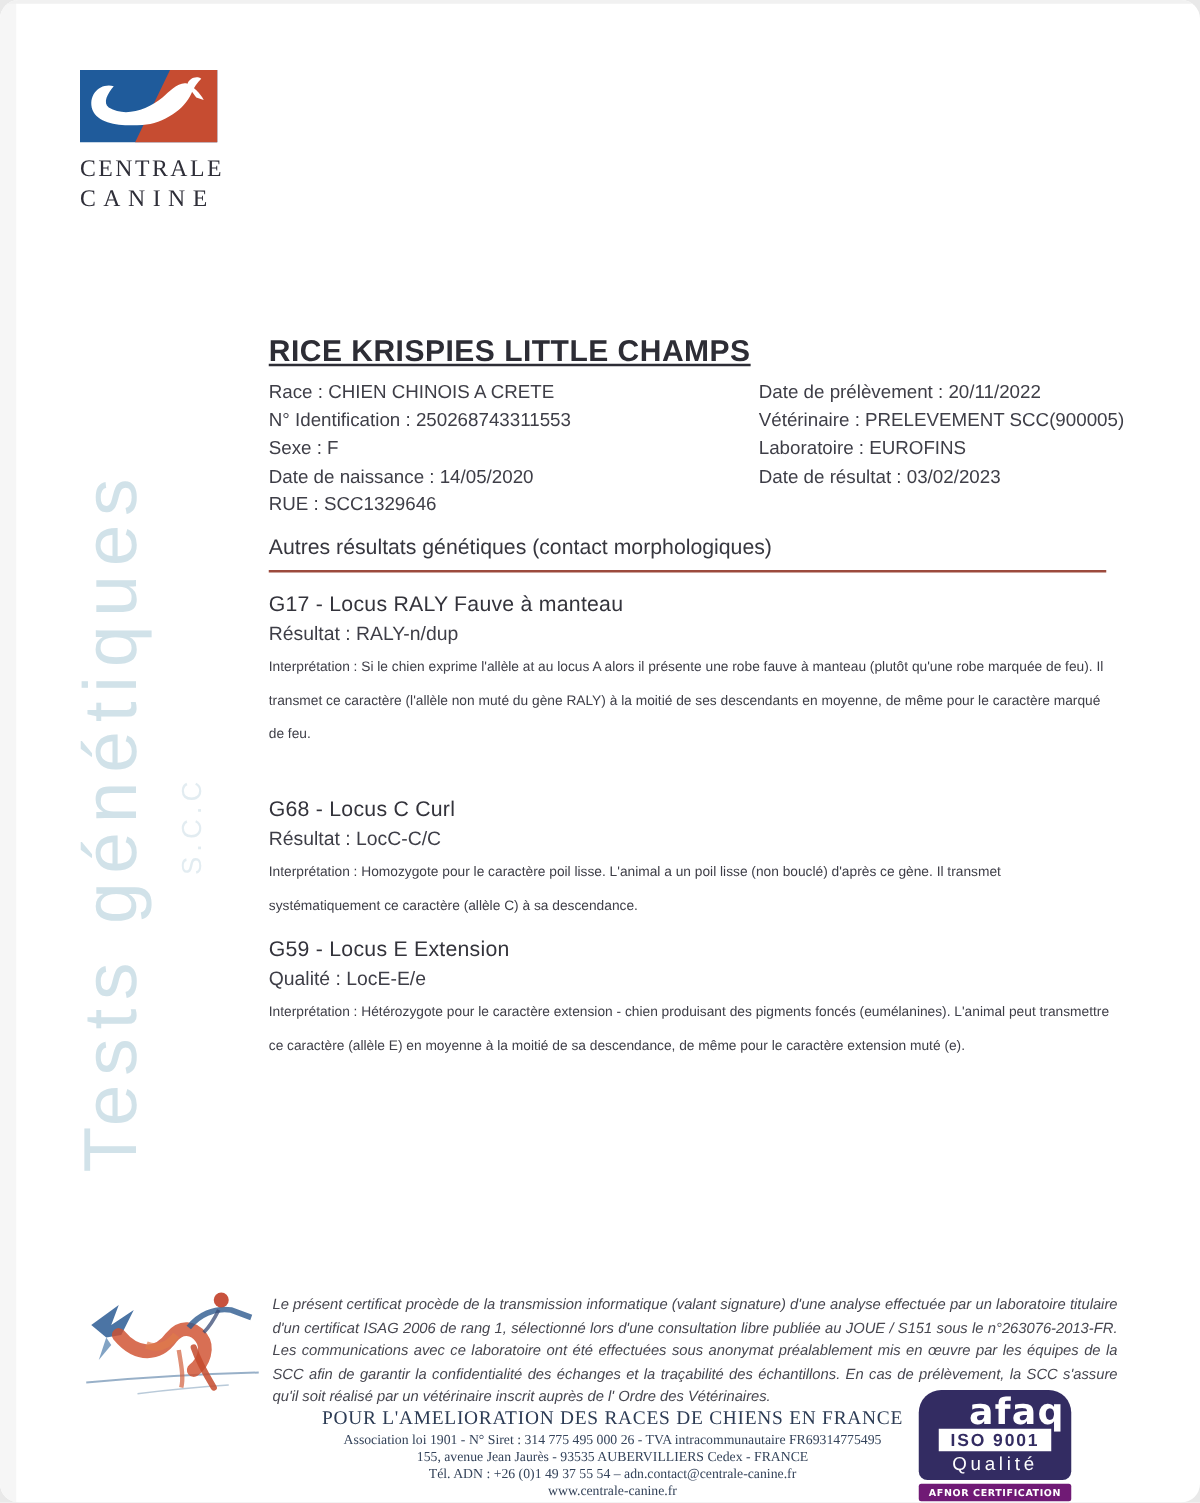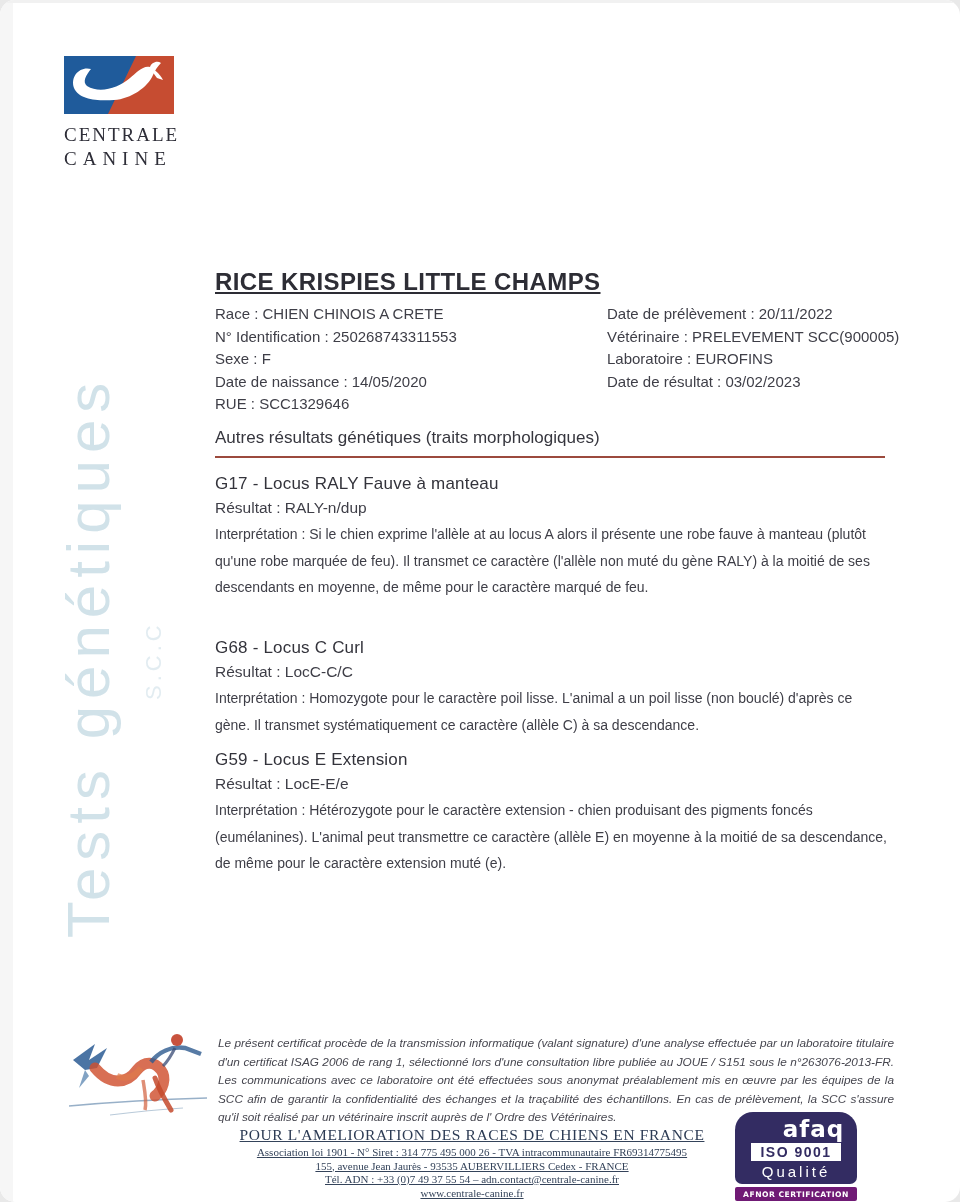--- a/index.html
+++ b/index.html
@@ -37,39 +37,39 @@
   .info-left{left:215px;top:303px;}
   .info-right{left:607px;top:303px;}
 
   
   .section-header{position:absolute;left:215px;top:428px;width:670px;
     font-size:17px;color:#36363e;padding-bottom:8px;border-bottom:2px solid #9c4a3d;}
 
   .gene{position:absolute;left:215px;width:674px;}
   .gene-heading{font-size:17px;font-weight:500;color:#33333b;letter-spacing:.2px;margin:0 0 5px 0;}
   .gene-result{font-size:15.5px;margin:0 0 4px 0;}
-  .gene-interp{font-size:14px;line-height:26.5px;margin:0;text-align:left;}
+  .gene-interp{font-size:11px;line-height:26.5px;margin:0;text-align:left;}
   .gene-g17{top:474px;}
   .gene-g68{top:638px;}
   .gene-g59{top:750px;}
 
   
   .dog-art{position:absolute;left:55px;top:1018px;width:165px;height:115px;}
   .legal{position:absolute;left:218px;top:1034px;width:676px;
     font-size:11.8px;font-style:italic;line-height:1.57;text-align:justify;color:#46464f;}
 
-  .footer-block{position:absolute;left:192px;top:1126px;width:560px;text-align:center;
-    font-family:"Liberation Serif","DejaVu Serif",serif;color:#34435a;text-decoration:underline;}
+  .footer-block{position:absolute;left:210px;top:1126px;width:560px;text-align:center;
+    font-family:"Liberation Serif","DejaVu Serif",serif;color:#34435a;}
   .footer-line1{font-size:15.5px;letter-spacing:.6px;color:#2c3b54;margin-bottom:2px;}
   .footer-small{font-size:11px;line-height:13.5px;}
 
   .afaq{position:absolute;left:735px;top:1112px;width:122px;}
   .afaq-main{width:122px;height:72px;background:#332c62;border-radius:18px 18px 7px 7px;
     display:flex;flex-direction:column;align-items:center;justify-content:center;gap:1px;}
-  .afaq-brand{color:#ffffff;font-weight:700;font-size:23px;line-height:26px;letter-spacing:1px;
+  .afaq-brand{color:#ffffff;font-weight:700;font-size:29px;line-height:26px;letter-spacing:1px;
     font-family:"DejaVu Sans",sans-serif;margin-left:35px;}
   .afaq-iso{background:#ffffff;color:#332c62;font-weight:700;font-size:14px;
     padding:0 9px;letter-spacing:1.5px;line-height:18px;}
   .afaq-quality{color:#ffffff;font-size:15px;letter-spacing:3px;margin-top:1px;}
   .afaq-bar{margin-top:3px;background:#701a75;color:#ffffff;font-size:7.6px;font-weight:700;
     text-align:center;padding:3px 0 2px 0;letter-spacing:.5px;border-radius:2px;
     font-family:"DejaVu Sans",sans-serif;}
 </style>
 </head>
 <body>
@@ -102,37 +102,37 @@
     <div>RUE : SCC1329646</div>
   </div>
 
   <div class="info-col info-right">
     <div>Date de prélèvement : 20/11/2022</div>
     <div>Vétérinaire : PRELEVEMENT SCC(900005)</div>
     <div>Laboratoire : EUROFINS</div>
     <div>Date de résultat : 03/02/2023</div>
   </div>
 
-  <div class="section-header">Autres résultats génétiques (traits morphologiques)</div>
+  <div class="section-header">Autres résultats génétiques (contact morphologiques)</div>
 
   <div class="gene gene-g17">
     <div class="gene-heading">G17 - Locus RALY Fauve à manteau</div>
     <div class="gene-result">Résultat : RALY-n/dup</div>
     <p class="gene-interp">Interprétation : Si le chien exprime l'allèle at au locus A alors il présente une robe fauve à manteau (plutôt qu'une robe marquée de feu). Il transmet ce caractère (l'allèle non muté du gène RALY) à la moitié de ses descendants en moyenne, de même pour le caractère marqué de feu.</p>
   </div>
 
   <div class="gene gene-g68">
     <div class="gene-heading">G68 - Locus C Curl</div>
     <div class="gene-result">Résultat : LocC-C/C</div>
     <p class="gene-interp">Interprétation : Homozygote pour le caractère poil lisse. L'animal a un poil lisse (non bouclé) d'après ce gène. Il transmet systématiquement ce caractère (allèle C) à sa descendance.</p>
   </div>
 
   <div class="gene gene-g59">
     <div class="gene-heading">G59 - Locus E Extension</div>
-    <div class="gene-result">Résultat : LocE-E/e</div>
+    <div class="gene-result">Qualité : LocE-E/e</div>
     <p class="gene-interp">Interprétation : Hétérozygote pour le caractère extension -  chien produisant des pigments foncés (eumélanines). L'animal peut transmettre ce caractère (allèle E) en moyenne à la moitié de sa descendance, de même pour le caractère extension muté (e).</p>
   </div>
 
   <svg class="dog-art" viewBox="0 0 165 115">
     <path d="M14,88 Q80,82 152,80" stroke="#7e9cba" stroke-width="1.6" fill="none" opacity=".8"></path>
     <path d="M55,97 Q95,92 128,90" stroke="#8aa6c0" stroke-width="1.2" fill="none" opacity=".6"></path>
     <path d="M18,42 L40,26 L34,42 L52,30 L42,50 L30,52 Z" fill="#2b5c94" opacity=".85"></path>
     <path d="M30,52 L24,70 L34,58 Z" fill="#4d7cab" opacity=".7"></path>
     <path d="M40,50 C55,68 72,66 82,52 C90,42 100,44 106,52 C112,60 108,72 100,78" fill="none" stroke="#cf4f2e" stroke-width="11" stroke-linecap="round" opacity=".82"></path>
     <path d="M62,58 C72,62 80,58 86,50" fill="none" stroke="#e07a4a" stroke-width="6" opacity=".7"></path>
@@ -142,21 +142,21 @@
     <circle cx="122" cy="22" r="6" fill="#c23f28" opacity=".9"></circle>
     <path d="M120,30 C116,38 112,44 108,48" stroke="#384a74" stroke-width="3" fill="none" opacity=".75"></path>
   </svg>
 
   <div class="legal">Le présent certificat procède de la transmission informatique (valant signature) d'une analyse effectuée par un laboratoire titulaire d'un certificat ISAG 2006 de rang 1, sélectionné lors d'une consultation libre publiée au JOUE / S151 sous le n°263076-2013-FR. Les communications avec ce laboratoire ont été effectuées sous anonymat préalablement mis en œuvre par les équipes de la SCC afin de garantir la confidentialité des échanges et la traçabilité des échantillons. En cas de prélèvement, la SCC s'assure qu'il soit réalisé par un vétérinaire inscrit auprès de l' Ordre des Vétérinaires.</div>
 
   <div class="footer-block">
     <div class="footer-line1">POUR L'AMELIORATION DES RACES DE CHIENS EN FRANCE</div>
     <div class="footer-small">Association loi 1901 - N° Siret : 314 775 495 000 26 - TVA intracommunautaire FR69314775495</div>
     <div class="footer-small">155, avenue Jean Jaurès - 93535 AUBERVILLIERS Cedex - FRANCE</div>
-    <div class="footer-small">Tél. ADN : +33 (0)7 49 37 55 54 – adn.contact@centrale-canine.fr</div>
+    <div class="footer-small">Tél. ADN : +26 (0)1 49 37 55 54 – adn.contact@centrale-canine.fr</div>
     <div class="footer-small">www.centrale-canine.fr</div>
   </div>
 
   <div class="afaq">
     <div class="afaq-main">
       <div class="afaq-brand">afaq</div>
       <div class="afaq-iso">ISO 9001</div>
       <div class="afaq-quality">Qualité</div>
     </div>
     <div class="afaq-bar">AFNOR CERTIFICATION</div>

